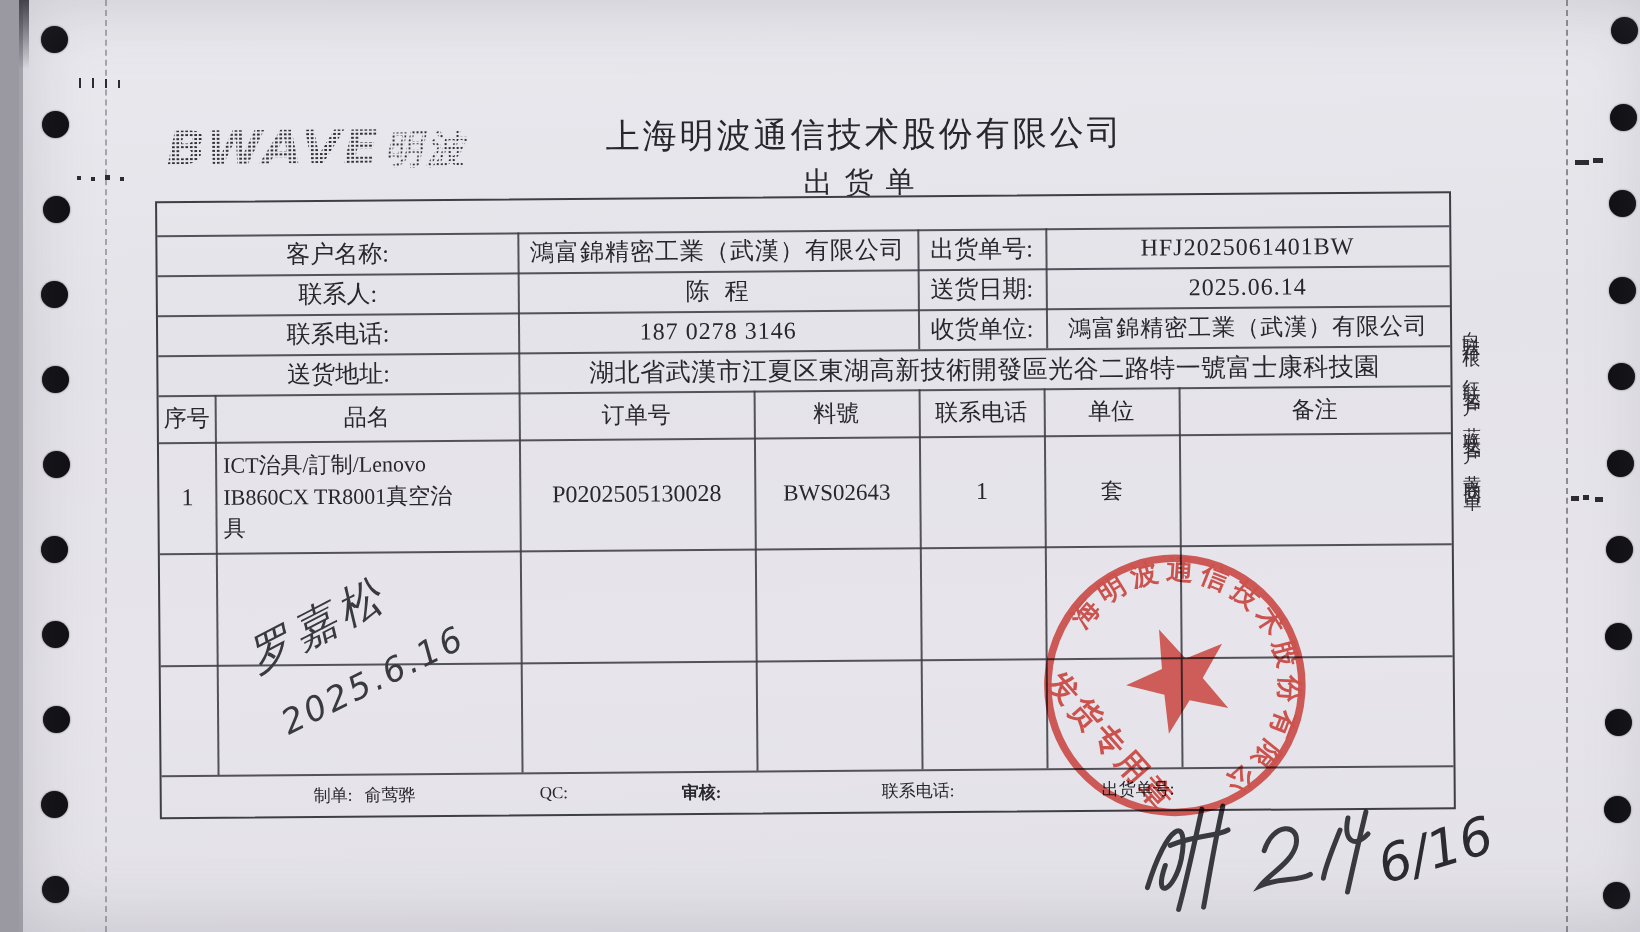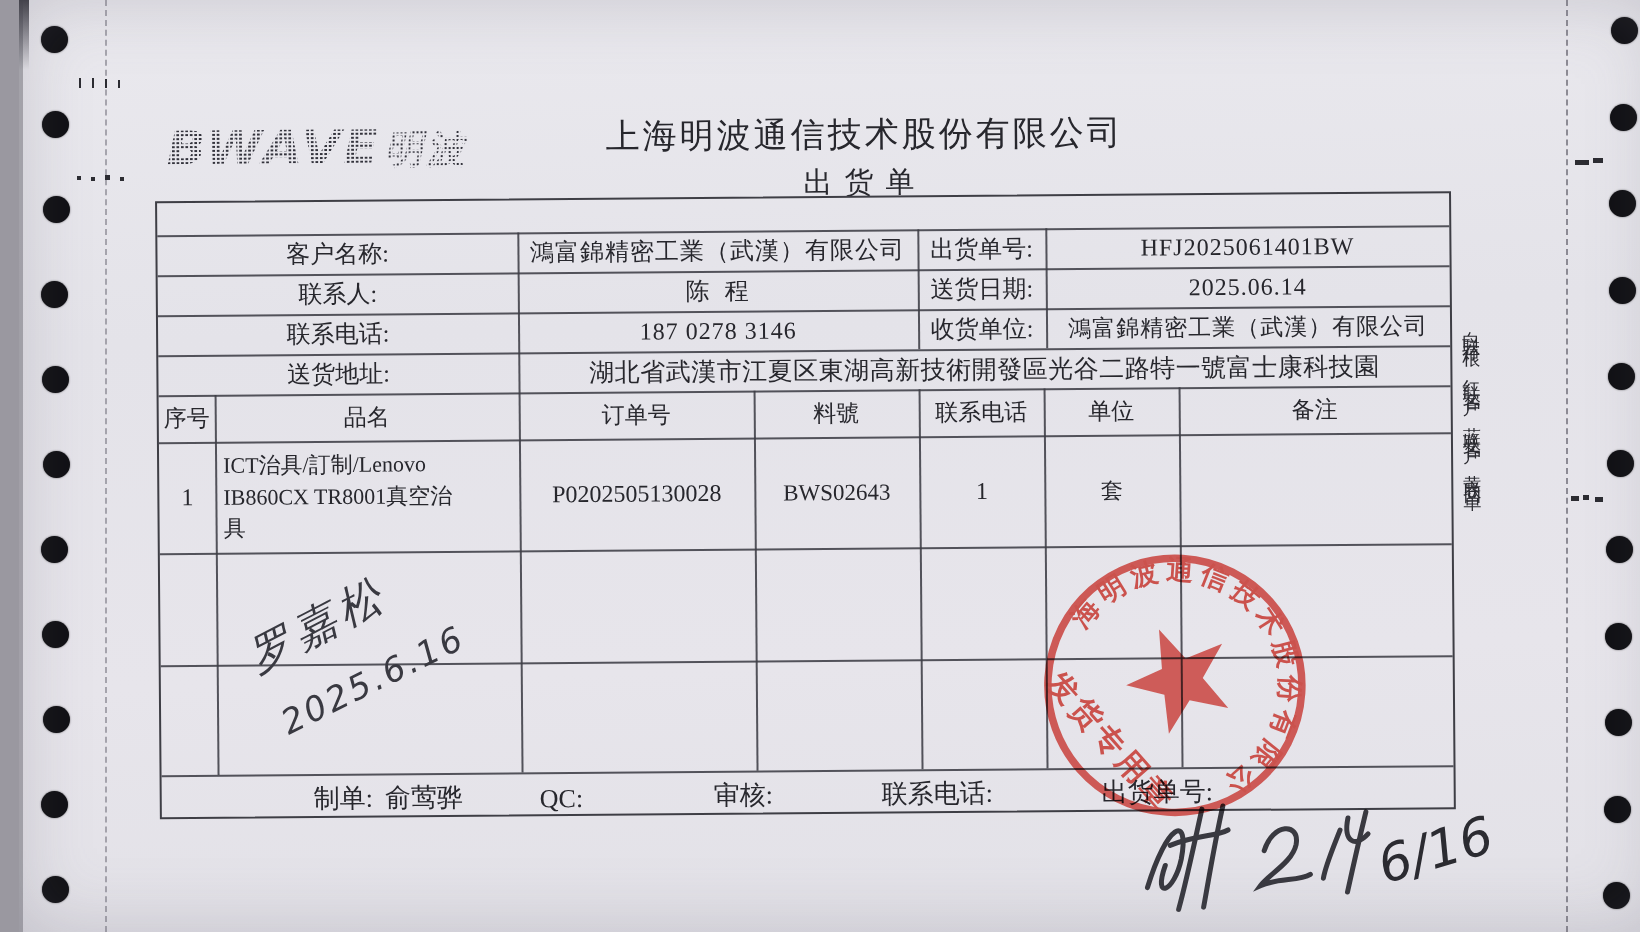--- a/index.html
+++ b/index.html
@@ -51,22 +51,22 @@
   .vl{position:absolute;width:2px;background:rgba(62,62,69,.88);}
   .cell{position:absolute;display:flex;align-items:center;justify-content:center;
     white-space:pre;box-sizing:border-box;}
   .lbl{font-size:24px;}
   .val{font-size:24px;letter-spacing:1px;}
   .addr{font-size:25px;letter-spacing:.5px;}
   .hdr{font-size:23px;}
   .itm{font-size:22px;}
   .name-cell{justify-content:flex-start;text-align:left;white-space:normal;
     line-height:1.45;padding-right:60px;}
-  .ftr{position:absolute;top:770px;height:42px;display:flex;align-items:flex-end;
-    font-size:26px;white-space:pre;}
+  .ftr{position:absolute;top:770px;height:42px;display:flex;align-items:center;
+    font-size:17px;white-space:pre;}
   
   .copies{position:absolute;left:1441px;top:322px;display:flex;flex-direction:column;gap:24px;}
   .copy{writing-mode:vertical-rl;text-orientation:upright;font-size:18px;
     letter-spacing:6px;color:#2a2a30;}
   
   .stamp{position:absolute;left:1012px;top:546px;mix-blend-mode:multiply;opacity:.92;
     transform:rotate(49deg);}
   
   .hand{position:absolute;color:#393941;font-family:"DejaVu Sans",sans-serif;}
   .hand-name{left:222px;top:592px;font-size:44px;transform:rotate(-27deg);letter-spacing:6px;font-style:italic;}
@@ -165,21 +165,21 @@
     <div class="cell itm" style="left:735px;top:437px;width:165px;height:111px;font-size:23px;">BWS02643</div>
     <div class="cell itm" style="left:900px;top:437px;width:125px;height:111px;font-size:24px;">1</div>
     <div class="cell itm" style="left:1025px;top:437px;width:135px;height:111px;">套</div>
     <div class="cell itm" style="left:1160px;top:437px;width:272px;height:111px;"></div>
 
     <div class="ftr" style="left:292px;">
       <span>制单:</span><span style="width:12px;display:inline-block;"></span>
       <span>俞莺骅</span>
     </div>
     <div class="ftr" style="left:518px;">QC:</div>
-    <div class="ftr" style="left:692px;">审核:</div>
+    <div class="ftr" style="left:660px;font-weight:bold;">审核:</div>
     <div class="ftr" style="left:860px;">联系电话:</div>
     <div class="ftr" style="left:1080px;">出货单号:</div>
 
     <div class="copies">
       <div class="copy">白联存根</div>
       <div class="copy">红联客户</div>
       <div class="copy">蓝联客户</div>
       <div class="copy">黄联回单</div>
     </div>
 

